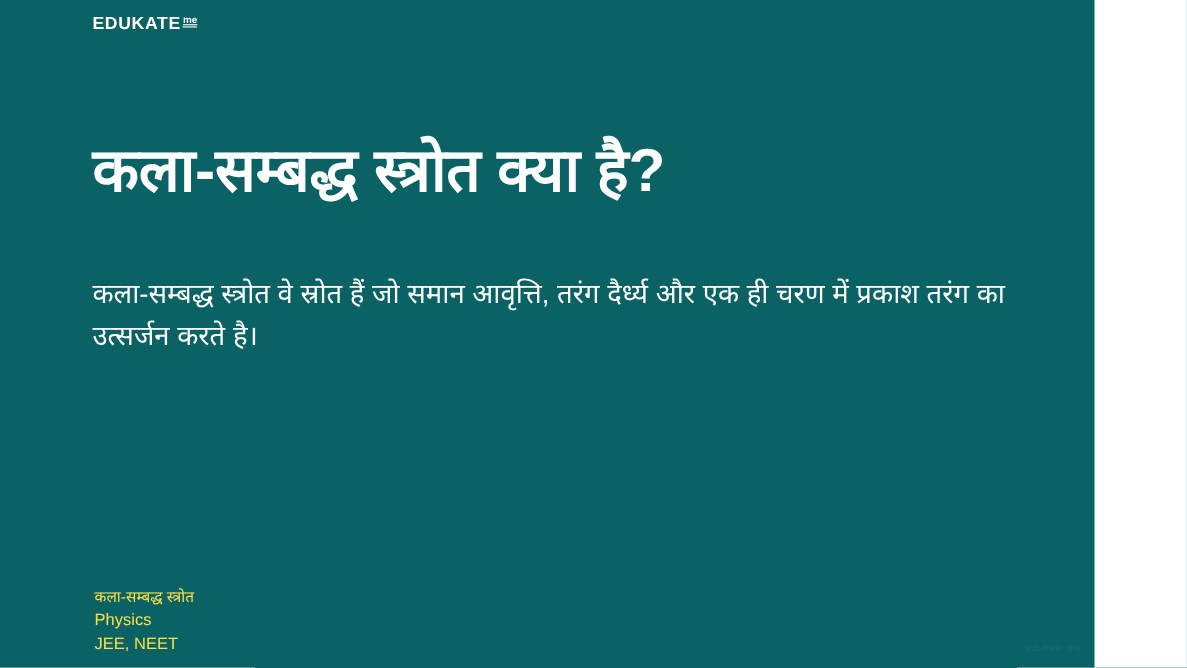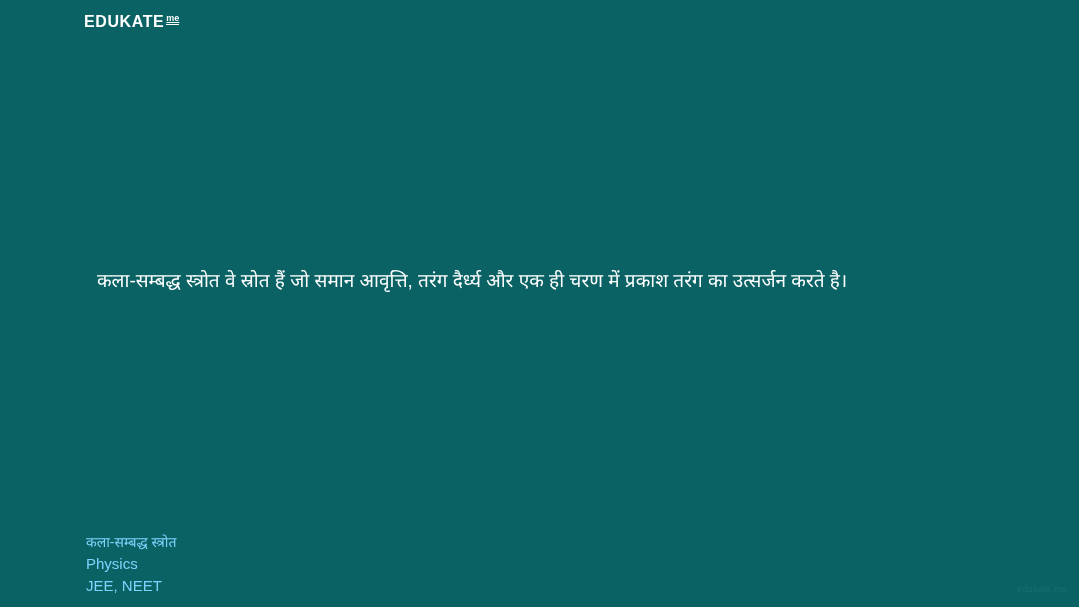--- a/index.html
+++ b/index.html
@@ -8,21 +8,21 @@
   }
   body {
     width: 1079px;
     height: 607px;
     overflow: hidden;
     font-family: "Liberation Sans", sans-serif;
   }
 
   #slide {
     position: relative;
-    width: 1079px;
+    width: 995px;
     height: 607px;
     background: #0a6265;
     box-sizing: border-box;
   }
 
   
   #brand-logo {
     position: absolute;
     left: 84px;
     top: 14px;
@@ -65,41 +65,41 @@
     color: #ffffff;
     letter-spacing: -0.2px;
   }
 
   
   #slide-body {
     position: absolute;
     left: 84px;
     top: 248px;
     width: 845px;
-    margin: 13px;
+    margin: 0;
     font-family: "Liberation Sans", sans-serif;
     font-weight: normal;
-    font-size: 19px;
+    font-size: 25px;
     line-height: 39px;
     color: #ffffff;
   }
 
   
   #slide-footer {
     position: absolute;
     left: 86px;
     top: 531px;
     display: flex;
     flex-direction: column;
   }
   #slide-footer .footer-line {
     font-family: "Liberation Sans", sans-serif;
     font-size: 15px;
     line-height: 22px;
-    color: #7dd3fc;
+    color: #fde047;
     white-space: nowrap;
   }
   #slide-footer .footer-line.footer-topic {
     font-size: 14px;
   }
 
   
   #corner-watermark {
     position: absolute;
     right: 12px;
@@ -117,20 +117,21 @@
 </head>
 <body>
 
 <div id="slide">
 
   <div id="brand-logo">
     <span class="brand-main">EDUKATE</span>
     <span class="brand-sup">me</span>
   </div>
 
+  <h1 id="slide-heading">कला-सम्बद्ध स्त्रोत क्या है?</h1>
 
   <p id="slide-body">कला-सम्बद्ध स्त्रोत वे स्रोत हैं जो समान आवृत्ति, तरंग दैर्ध्य और एक ही चरण में प्रकाश तरंग का उत्सर्जन करते है।</p>
 
   <div id="slide-footer">
     <span class="footer-line footer-topic">कला-सम्बद्ध स्त्रोत</span>
     <span class="footer-line">Physics</span>
     <span class="footer-line">JEE, NEET</span>
   </div>
 
   <div id="corner-watermark">edukate.me</div>

